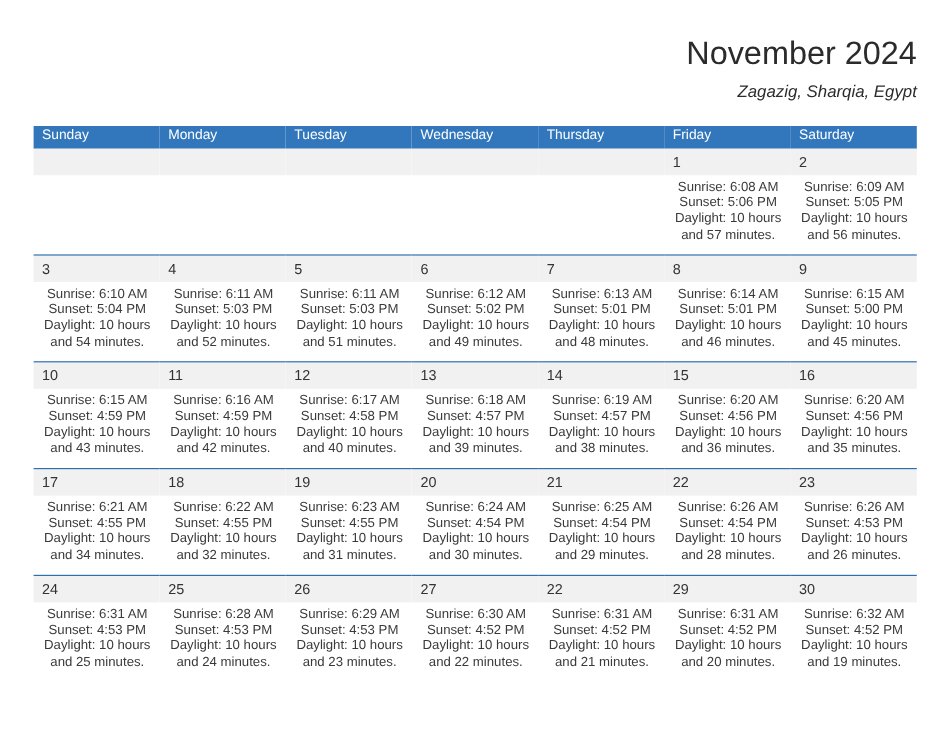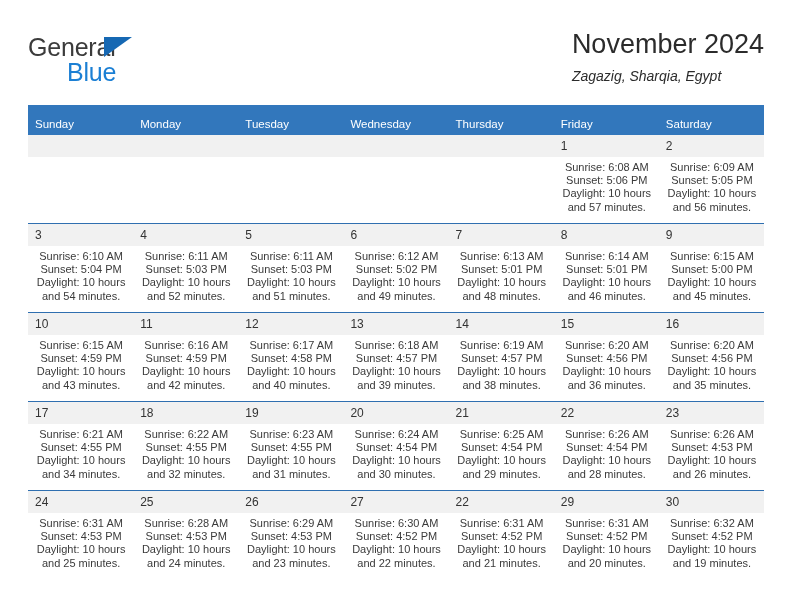--- a/index.html
+++ b/index.html
@@ -60,20 +60,21 @@
     font-size: 25px;
     line-height: 27px;
     color: #1b7fd4;
     letter-spacing: -0.2px;
   }
 
   .title-block {
     position: absolute;
     right: 0;
     top: 0;
+    text-align: right;
   }
   .cal-title {
     font-size: 27px;
     line-height: 32px;
     color: #2b2b2b;
     font-weight: normal;
     margin: 0;
   }
   .cal-subtitle {
     font-size: 14px;
@@ -91,21 +92,21 @@
     width: 736px;
     border-collapse: collapse;
     table-layout: fixed;
   }
   .calendar th {
     background: #3277bc;
     color: #ffffff;
     font-size: 11.5px;
     font-weight: normal;
     text-align: left;
-    padding: 13px 0 5px 7px;
+    padding: 2px 0 5px 7px;
     height: 11px;
     border: none;
   }
   .calendar td {
     vertical-align: top;
     padding: 0;
     border-top: 1px solid #2f6fb0;
     height: 88px;
     background: #ffffff;
   }
@@ -134,27 +135,20 @@
     white-space: nowrap;
   }
 </style>
 </head>
 <body>
 
 <div class="page">
 
   <div class="header">
 
-    <div class="brand">
-      <div class="brand-line1">
-        <span>General</span>
-        <span class="brand-flag"></span>
-      </div>
-      <div class="brand-line2">Blue</div>
-    </div>
 
     <div class="title-block">
       <h1 class="cal-title">November 2024</h1>
       <p class="cal-subtitle">Zagazig, Sharqia, Egypt</p>
     </div>
 
   </div>
 
   <table class="calendar">
     <thead>

